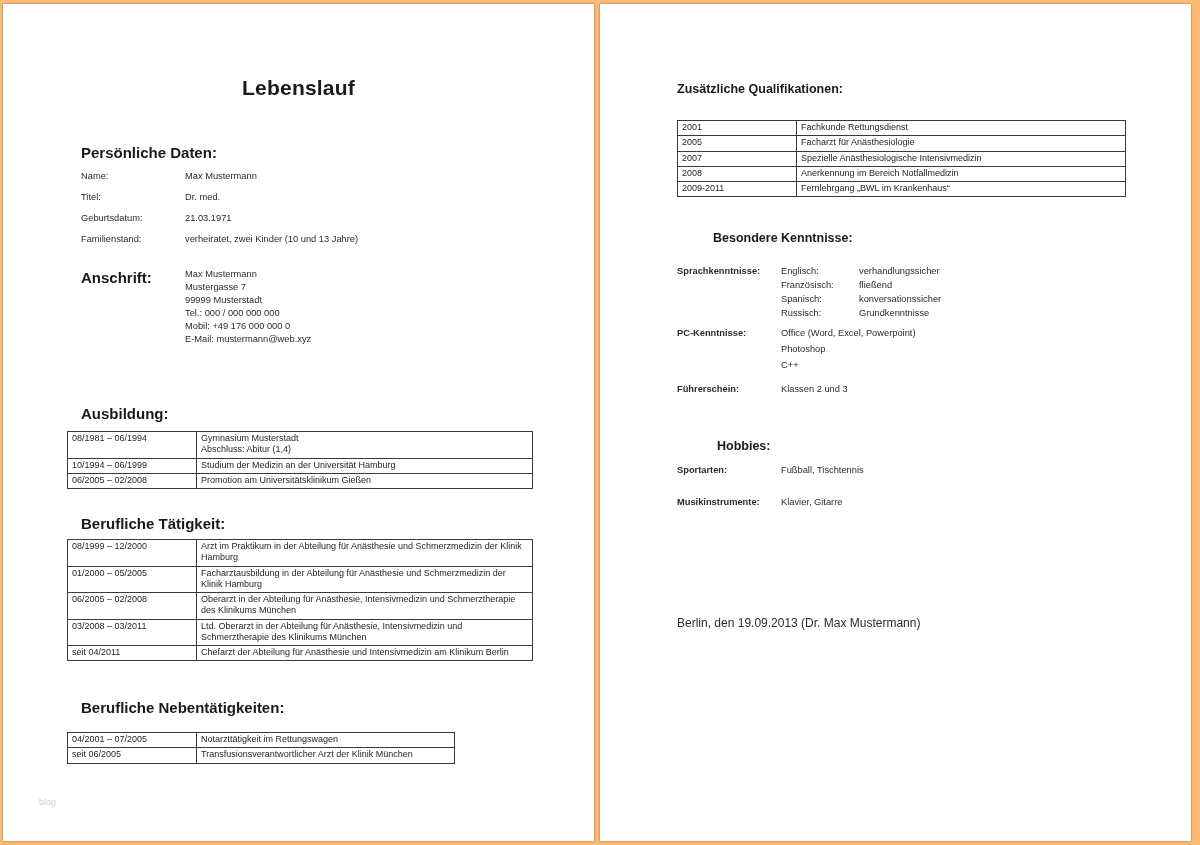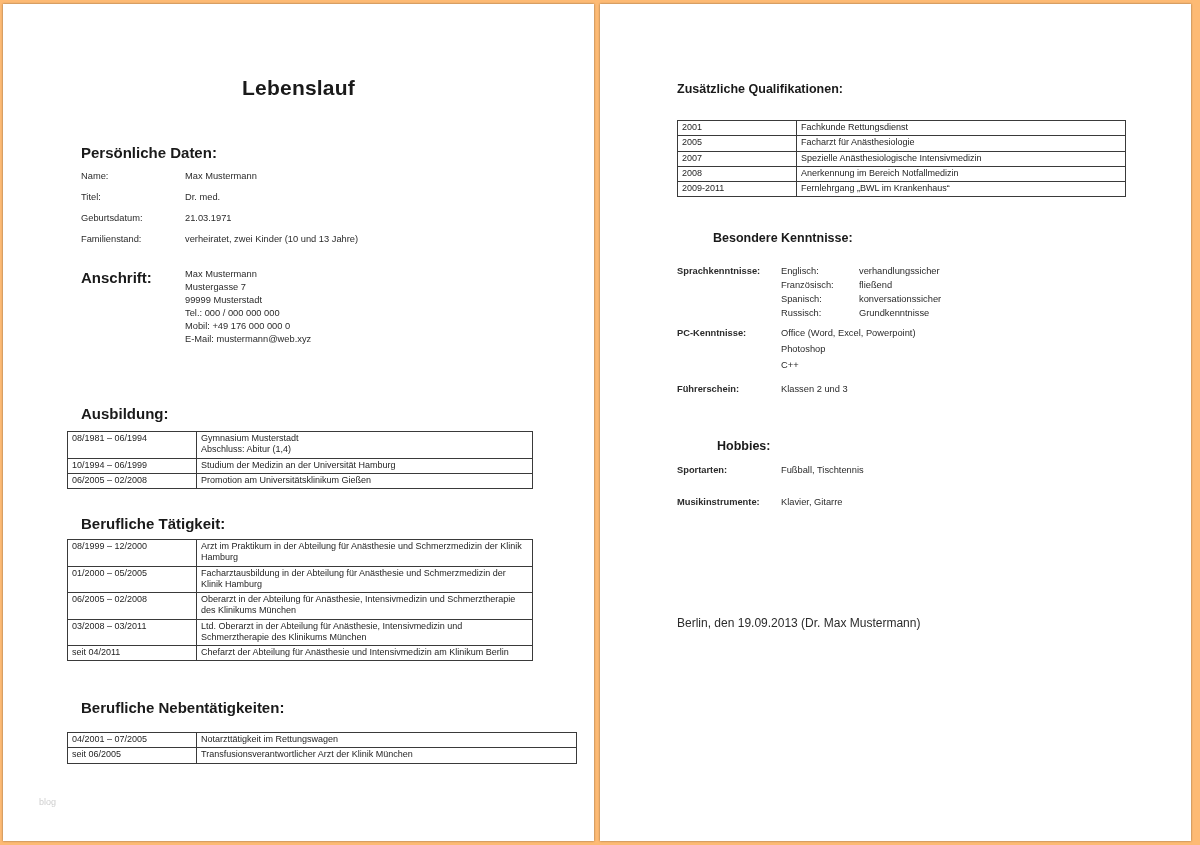--- a/index.html
+++ b/index.html
@@ -195,21 +195,21 @@
       <tr>
         <td class="c1">seit 04/2011</td>
         <td>Chefarzt der Abteilung für Anästhesie und Intensivmedizin am Klinikum Berlin</td>
       </tr>
     </tbody>
       </table>
 
     <div class="abs" style="left:78px; top:695px;">
       <span class="section-head">Berufliche Nebentätigkeiten:</span>
     </div>
-    <table class="box abs" style="left:64px; top:728px; width:510px;">
+    <table class="box abs" style="left:64px; top:728px; width:388px;">
       <tbody>
           <tr>
         <td class="c1" style="width:120px;">04/2001 – 07/2005</td>
         <td>Notarzttätigkeit im Rettungswagen</td>
       </tr>
       <tr>
         <td class="c1">seit 06/2005</td>
         <td>Transfusionsverantwortlicher Arzt der Klinik München</td>
       </tr>
     </tbody>

